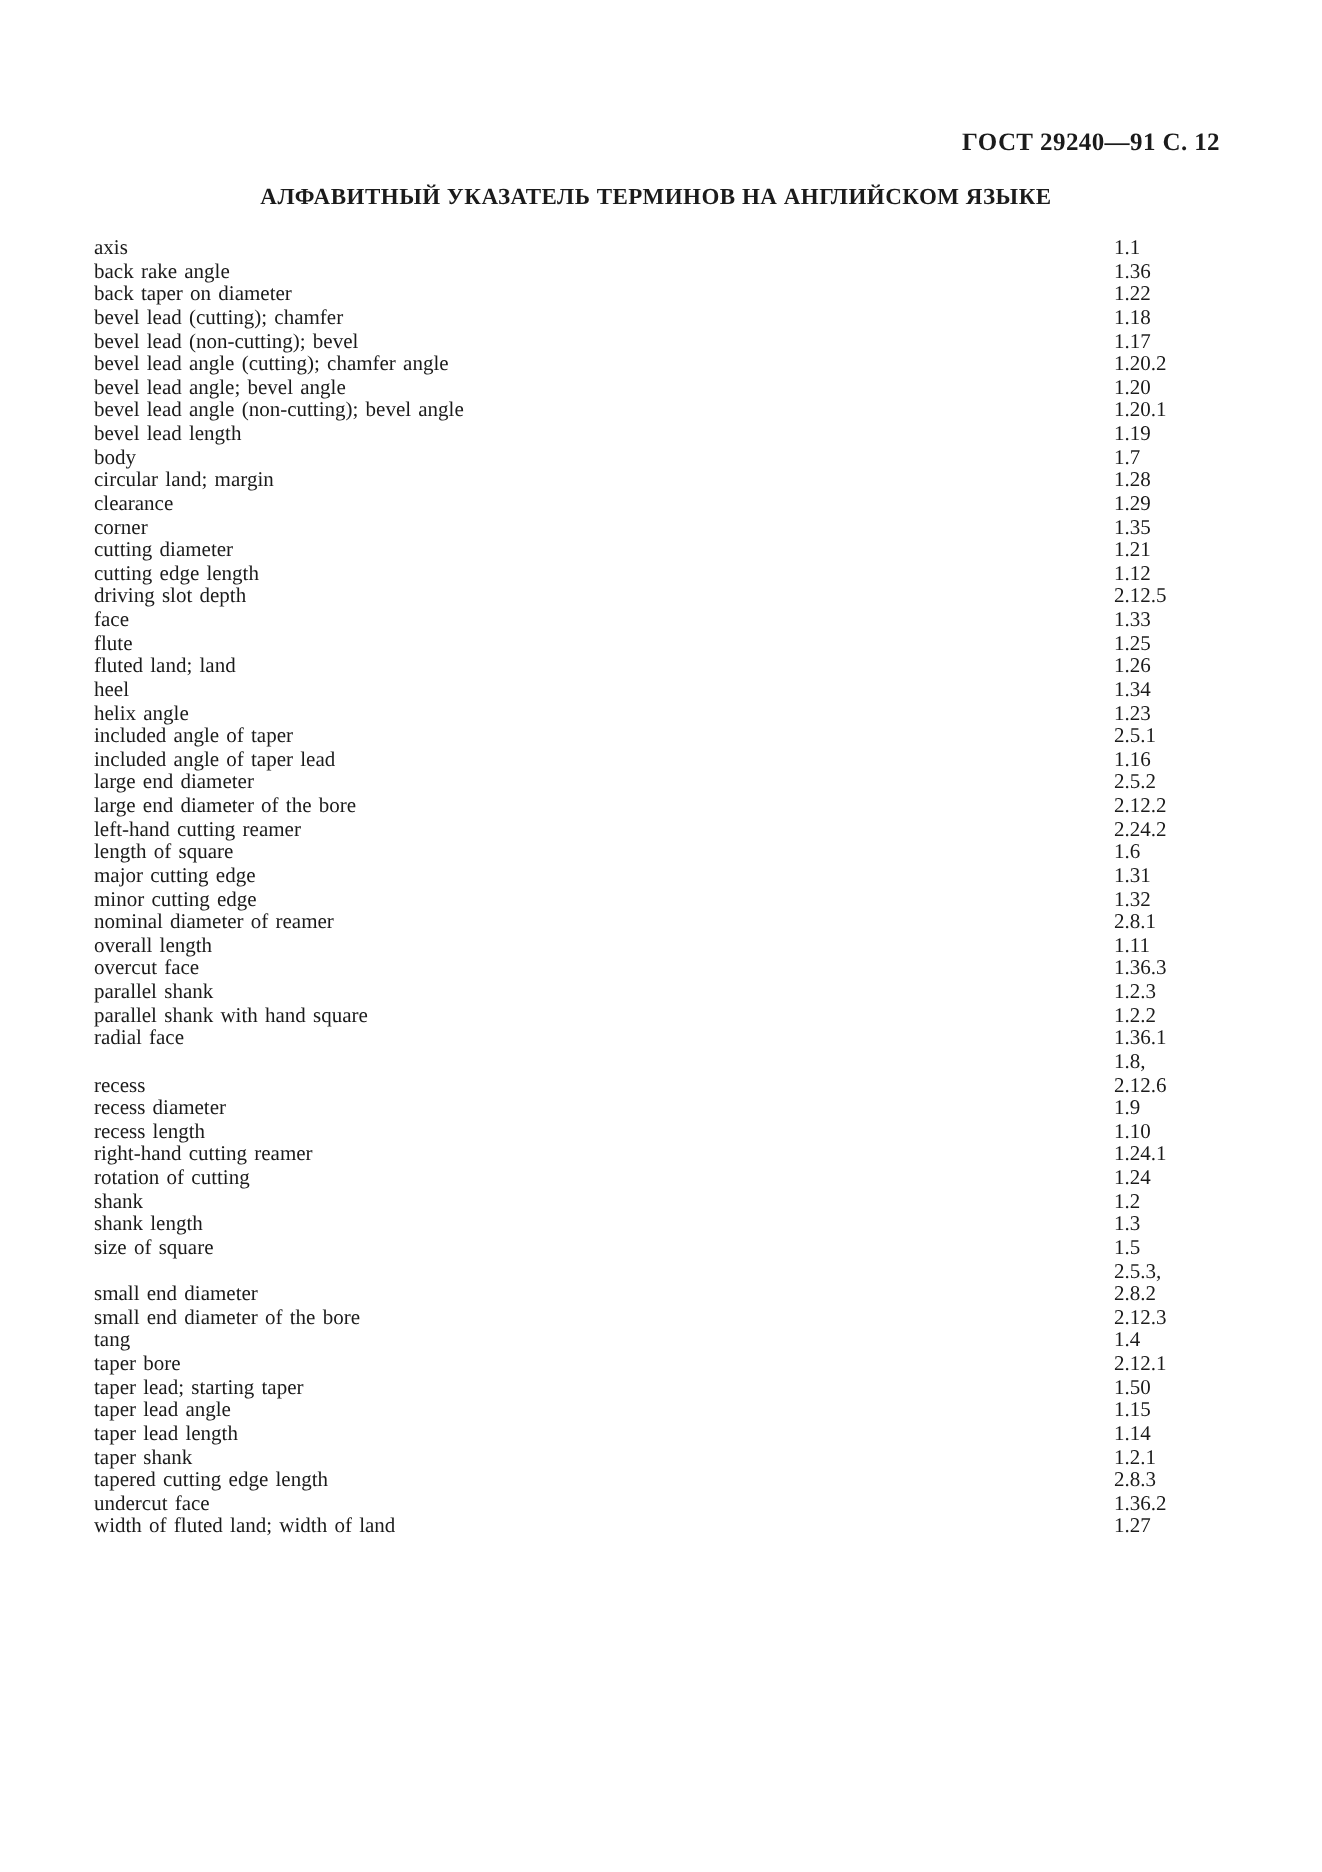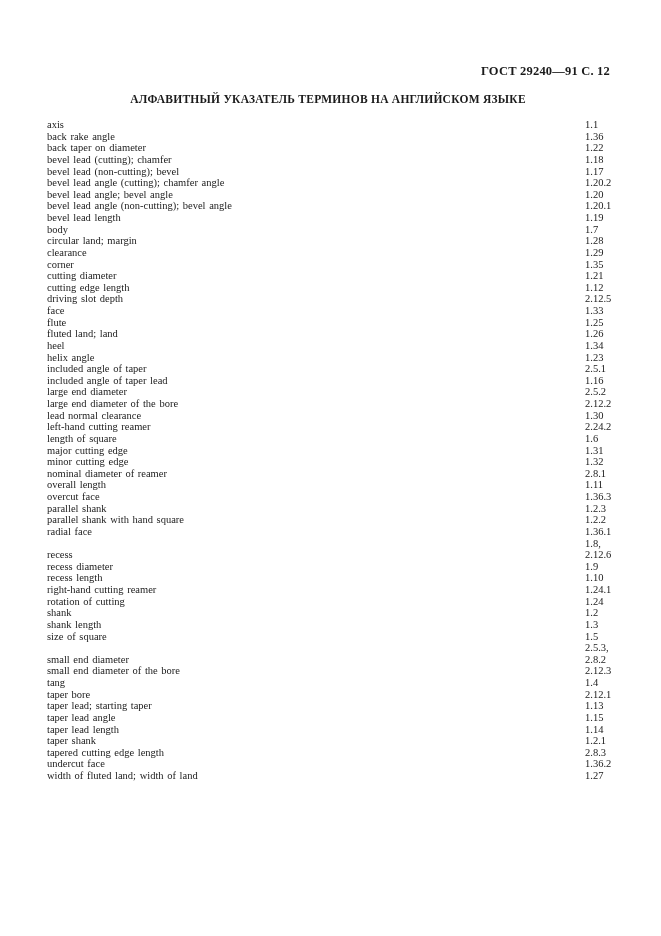--- a/index.html
+++ b/index.html
@@ -49,21 +49,20 @@
     font-size: 10.5px;
     line-height: 11.62px;
   }
   .index-term {
     width: 510px;
     flex: 0 0 510px;
     word-spacing: 1px;
   }
   .index-refs {
     flex: 1 1 auto;
-    margin-left: 28px;
   }
 </style>
 </head>
 <body>
 
 <div class="page">
 
   <div class="doc-header">ГОСТ 29240—91 С. 12</div>
 
   <div class="doc-title">АЛФАВИТНЫЙ УКАЗАТЕЛЬ ТЕРМИНОВ НА АНГЛИЙСКОМ ЯЗЫКЕ</div>
@@ -238,26 +237,20 @@
         </div>
   </div>
 
   <div class="index-row">
     <div class="index-term">large end diameter of the bore</div>
     <div class="index-refs">
           <div>2.12.2</div>
         </div>
   </div>
 
-  <div class="index-row">
-    <div class="index-term">lead normal clearance</div>
-    <div class="index-refs">
-          <div>1.30</div>
-        </div>
-  </div>
 
   <div class="index-row">
     <div class="index-term">left-hand cutting reamer</div>
     <div class="index-refs">
           <div>2.24.2</div>
         </div>
   </div>
 
   <div class="index-row">
     <div class="index-term">length of square</div>
@@ -404,21 +397,21 @@
   <div class="index-row">
     <div class="index-term">taper bore</div>
     <div class="index-refs">
           <div>2.12.1</div>
         </div>
   </div>
 
   <div class="index-row">
     <div class="index-term">taper lead; starting taper</div>
     <div class="index-refs">
-          <div>1.13</div>
+          <div>1.50</div>
         </div>
   </div>
 
   <div class="index-row">
     <div class="index-term">taper lead angle</div>
     <div class="index-refs">
           <div>1.15</div>
         </div>
   </div>
 

